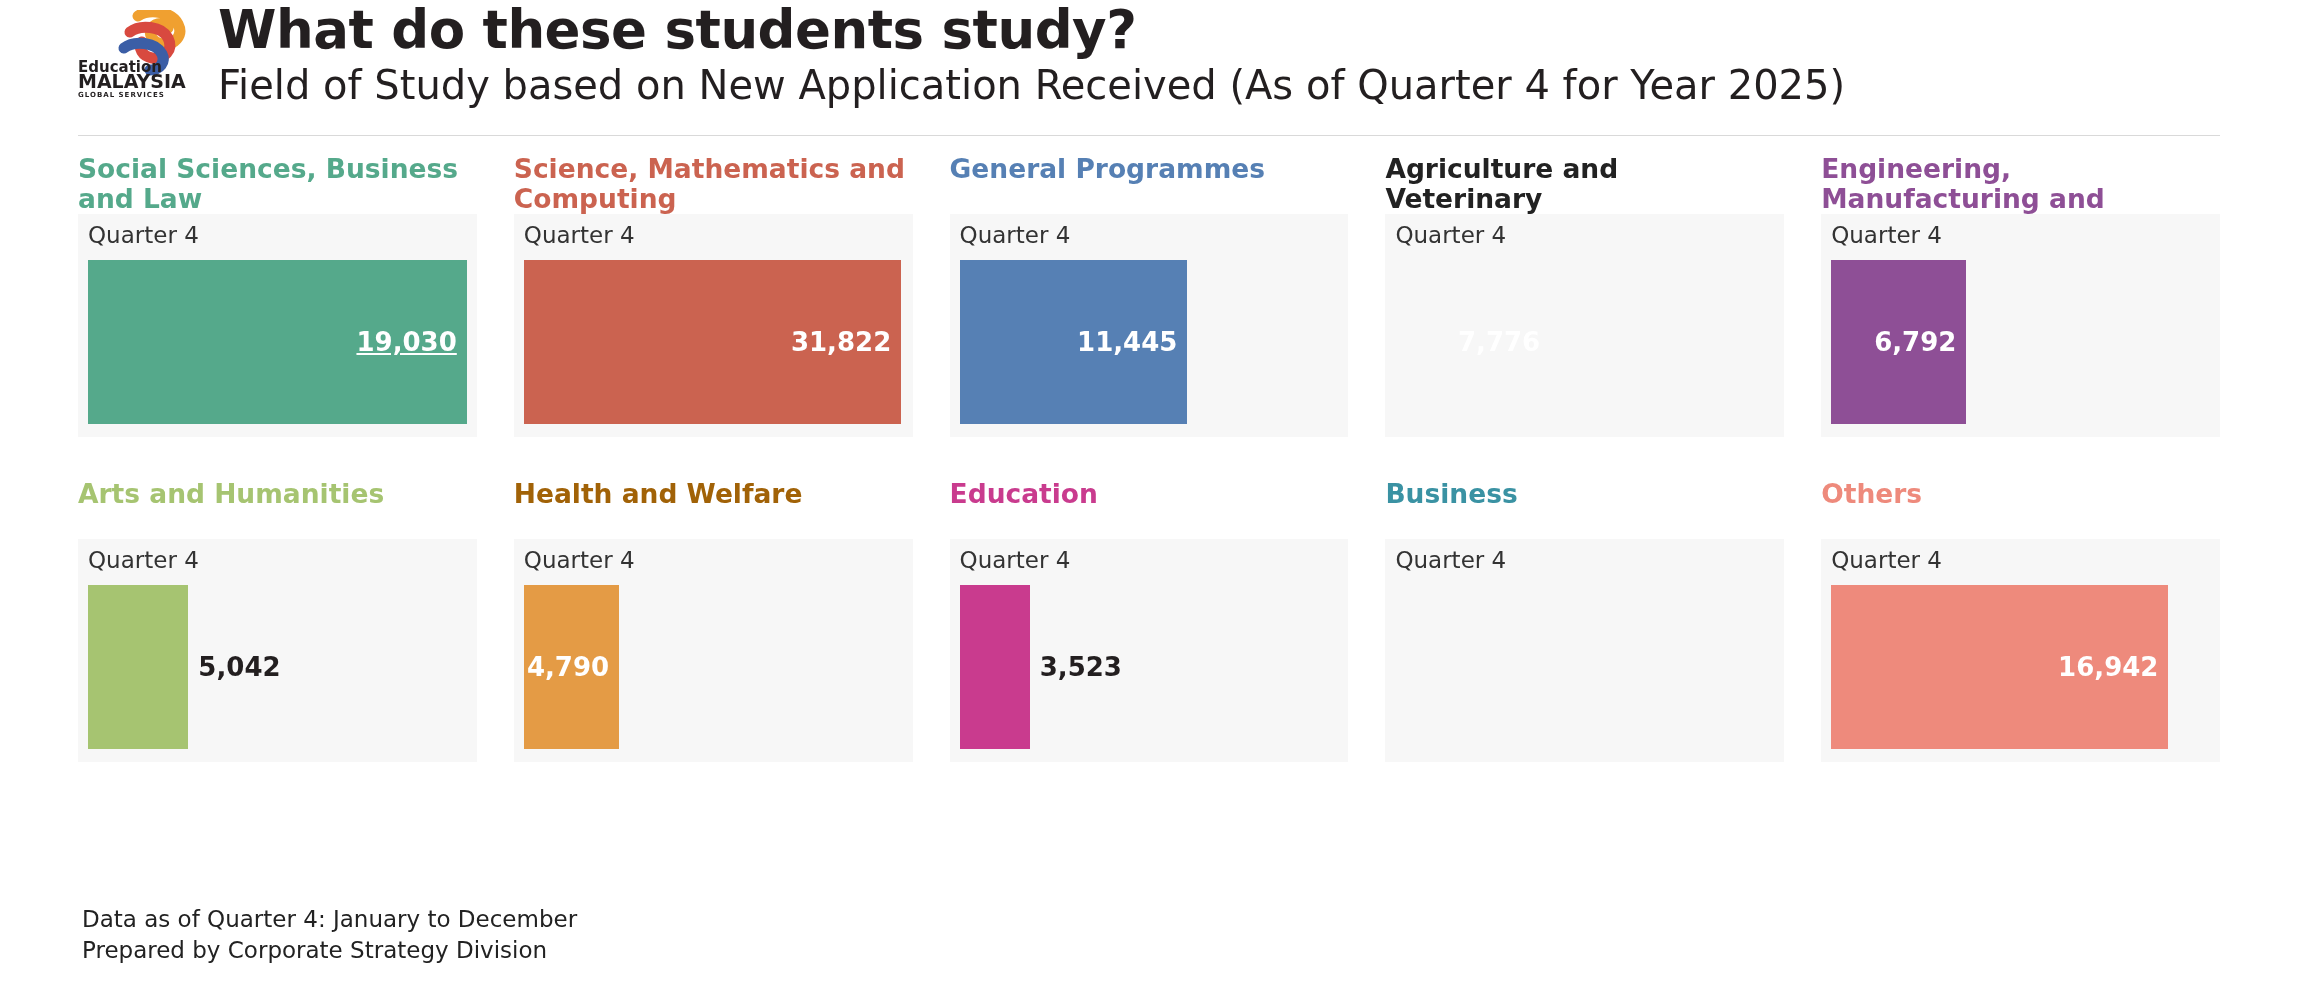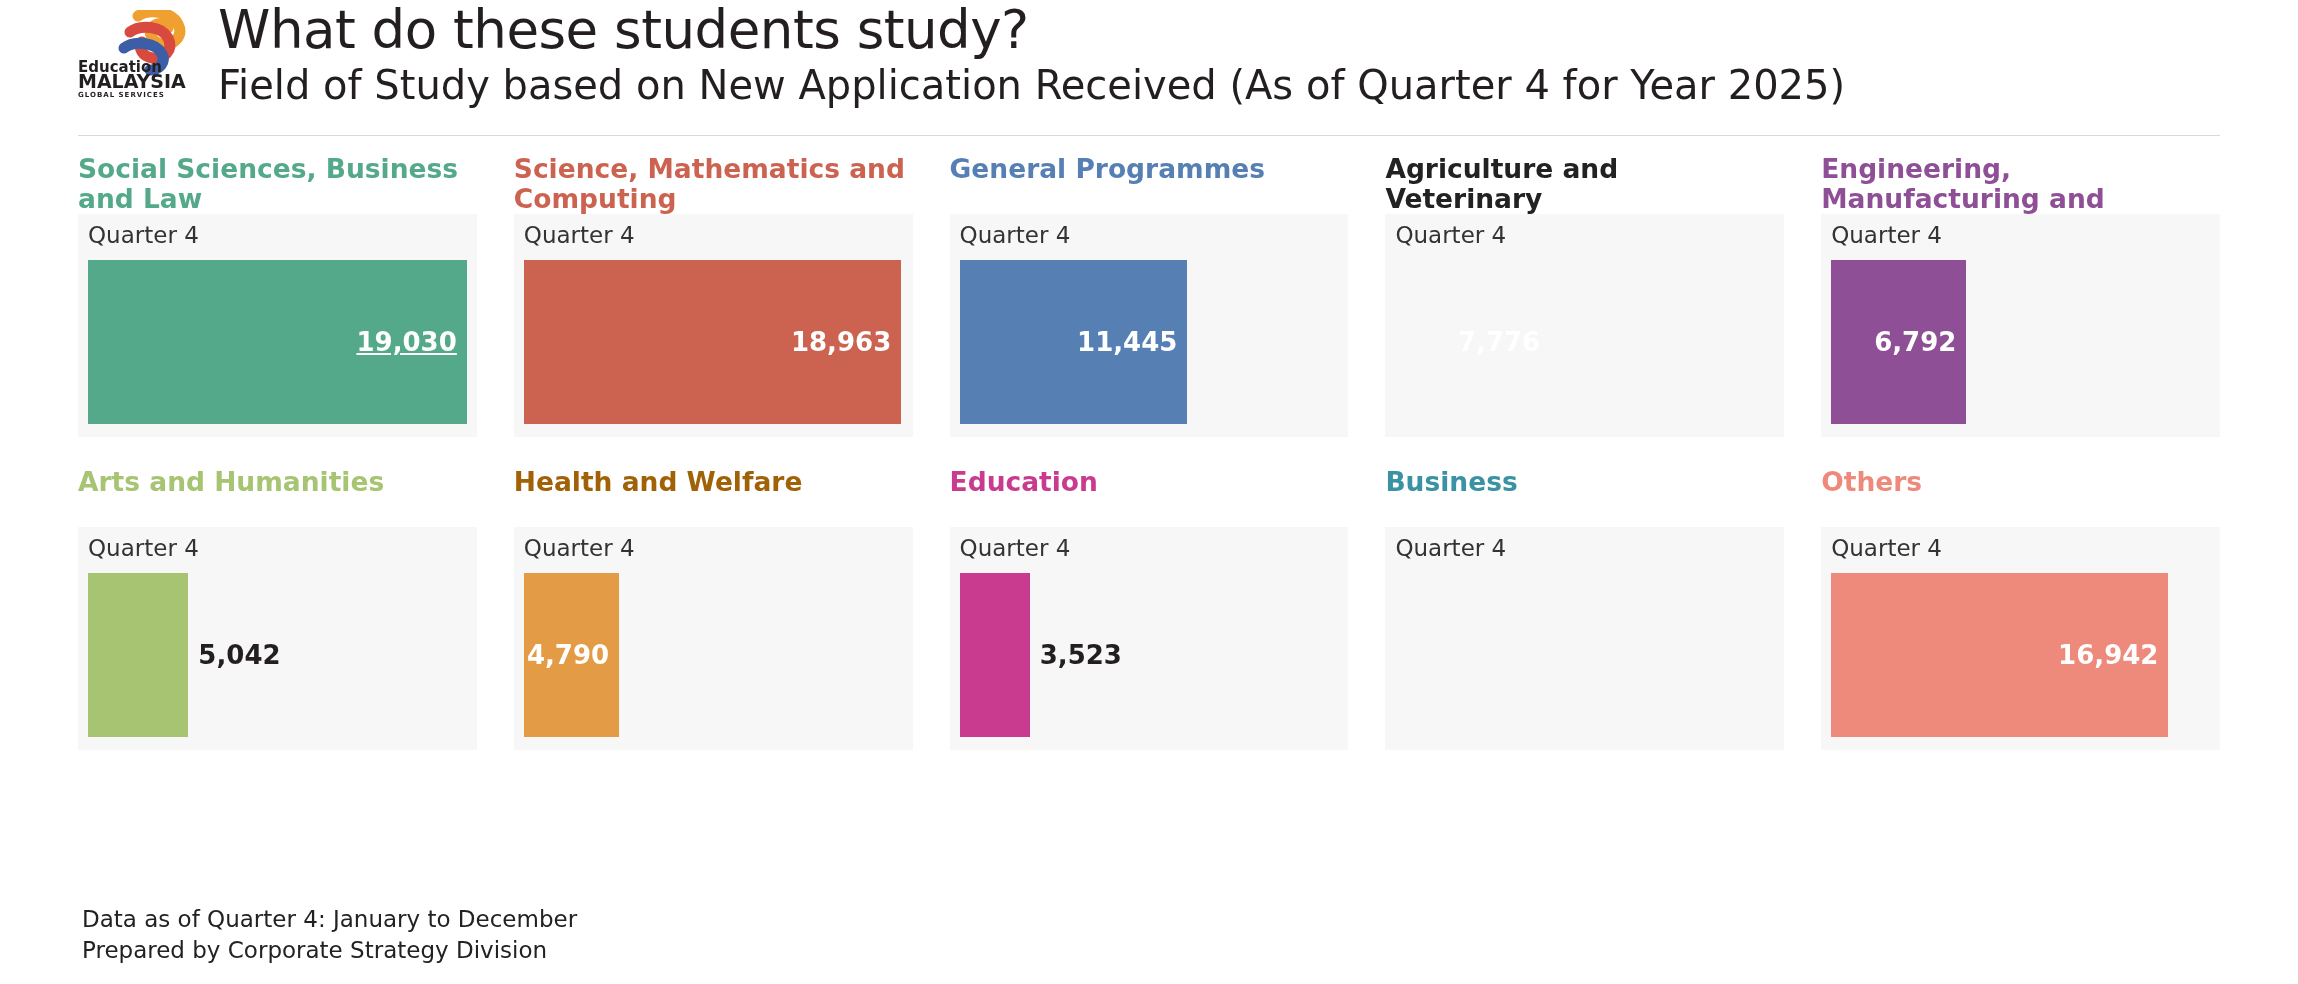--- a/index.html
+++ b/index.html
@@ -37,21 +37,21 @@
   }
   .logo svg { display: block; }
 
   .title-block {
     position: absolute;
     left: 218px;
     top: 2px;
   }
   .title-main {
     font-size: 53px;
-    font-weight: normal;
+    font-weight: bold;
     line-height: 1.05;
     color: #231f20;
     letter-spacing: -0.5px;
     white-space: nowrap;
   }
   .title-sub {
     font-size: 40px;
     font-weight: normal;
     line-height: 1.15;
     color: #231f20;
@@ -72,21 +72,21 @@
     position: absolute;
     left: 78px;
     top: 152px;
     width: 2142px;
   }
   .row {
     display: flex;
     width: 100%;
     gap: 37px;
   }
-  .row + .row { margin-top: 28px; }
+  .row + .row { margin-top: 40px; }
 
   .panel {
     flex: 1 1 0;
     min-width: 0;
   }
   .panel-title {
     font-size: 26.5px;
     font-weight: bold;
     line-height: 1.12;
     height: 62px;
@@ -181,21 +181,21 @@
             <div class="bar-value inside" style="left: calc(100% - 10px); transform: translate(-100%, -50%); text-decoration: underline;">19,030</div>
           </div>
         </div>
       </div>
       <div class="panel">
         <div class="panel-title" style="color: rgb(203, 99, 80);">Science, Mathematics and Computing</div>
         <div class="panel-body">
           <div class="quarter-label">Quarter 4</div>
           <div class="bar-area">
             <div class="bar" style="width: 99.6479%; background: rgb(203, 99, 80);"></div>
-            <div class="bar-value inside" style="left: calc(99.6479% - 10px); transform: translate(-100%, -50%);">18,963</div>
+            <div class="bar-value inside" style="left: calc(99.6479% - 10px); transform: translate(-100%, -50%);">31,822</div>
           </div>
         </div>
       </div>
       <div class="panel">
         <div class="panel-title" style="color: rgb(86, 128, 180);">General Programmes</div>
         <div class="panel-body">
           <div class="quarter-label">Quarter 4</div>
           <div class="bar-area">
             <div class="bar" style="width: 60.1419%; background: rgb(86, 128, 180);"></div>
             <div class="bar-value inside" style="left: calc(60.1419% - 10px); transform: translate(-100%, -50%);">11,445</div>

